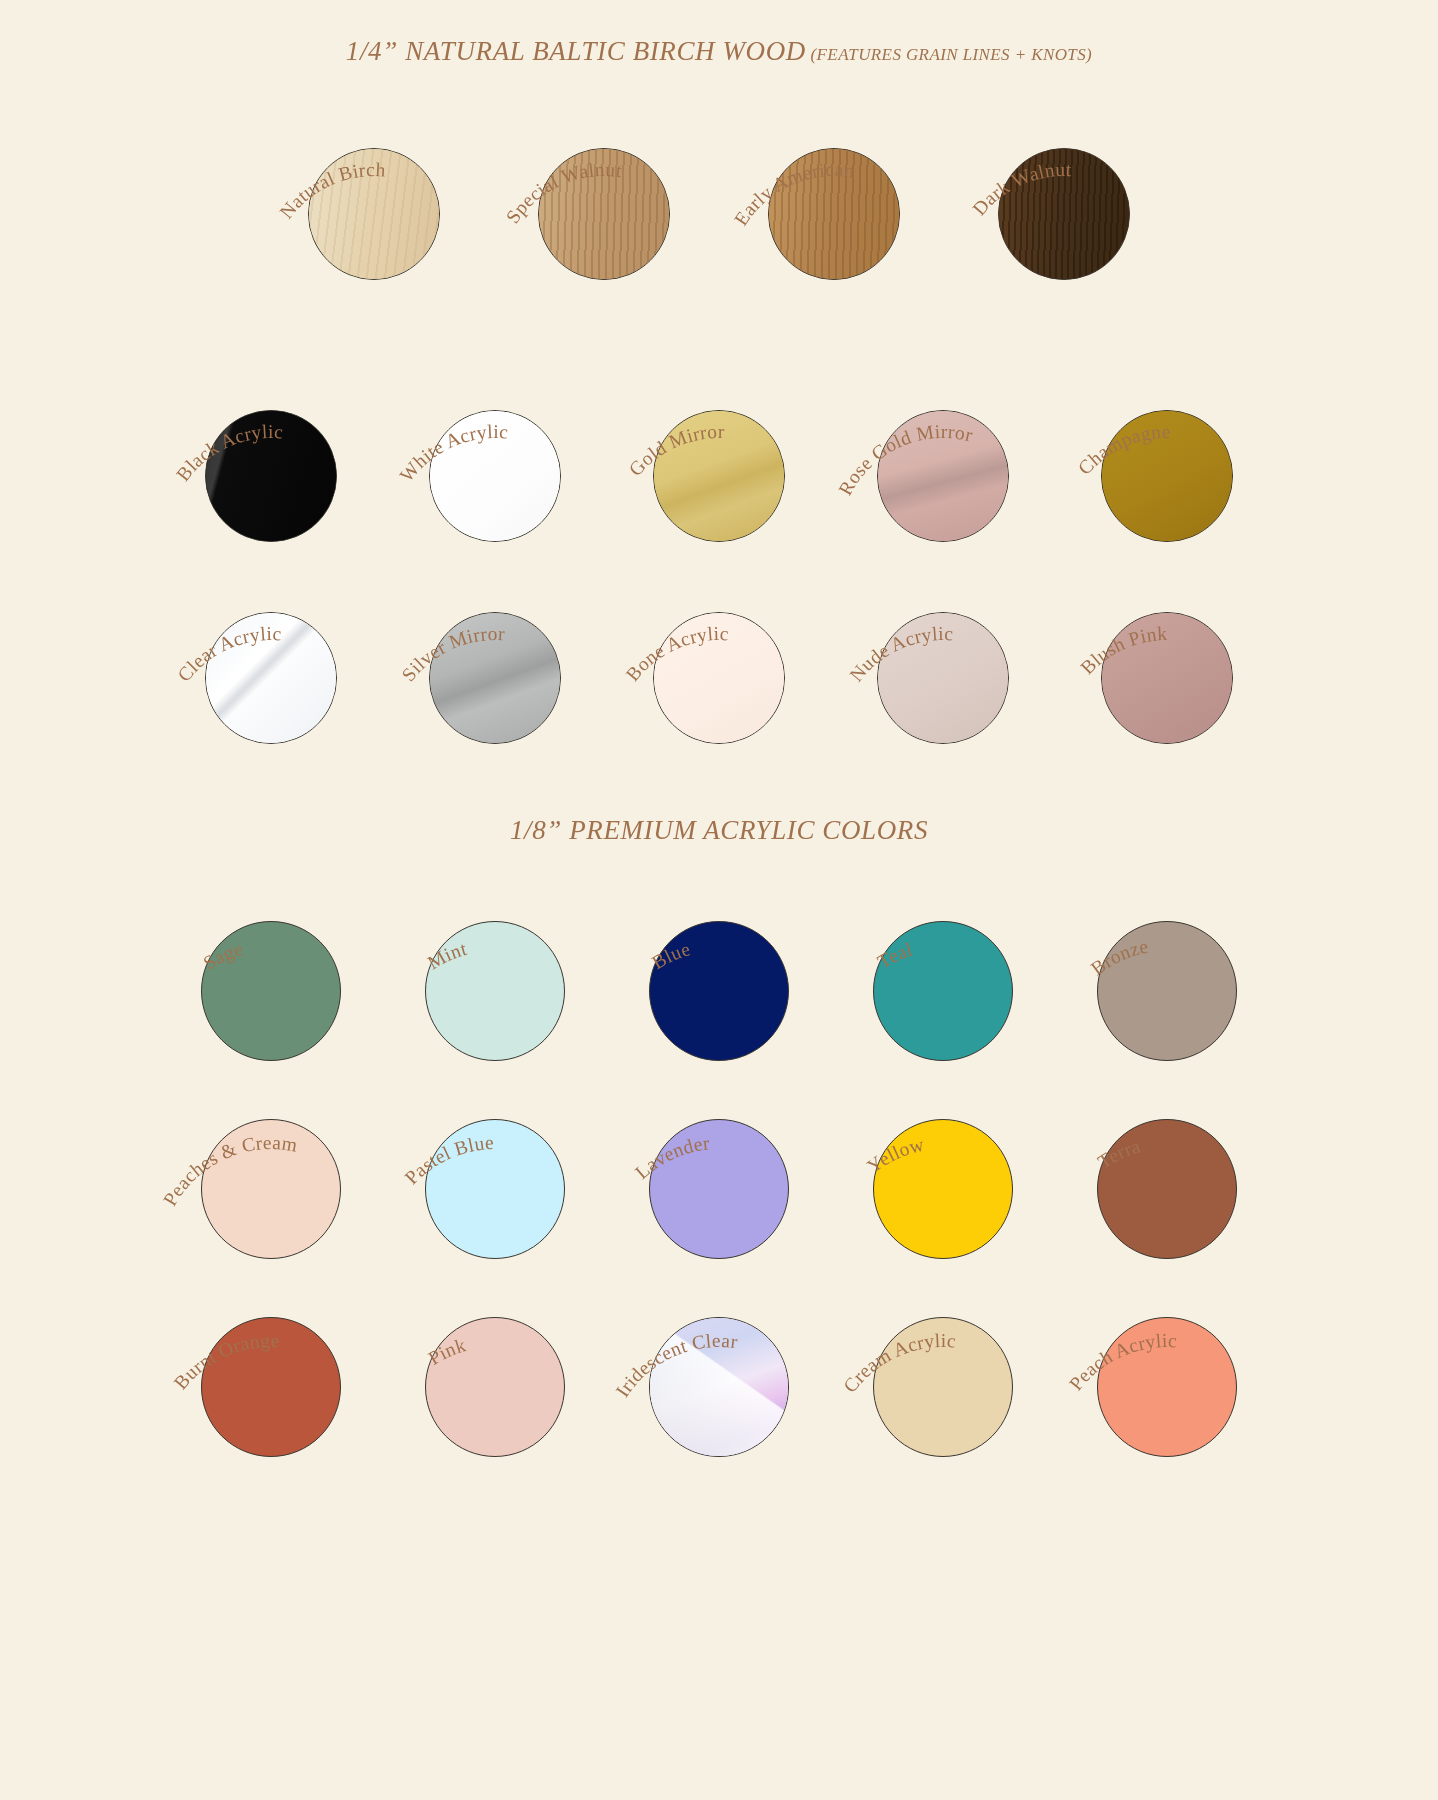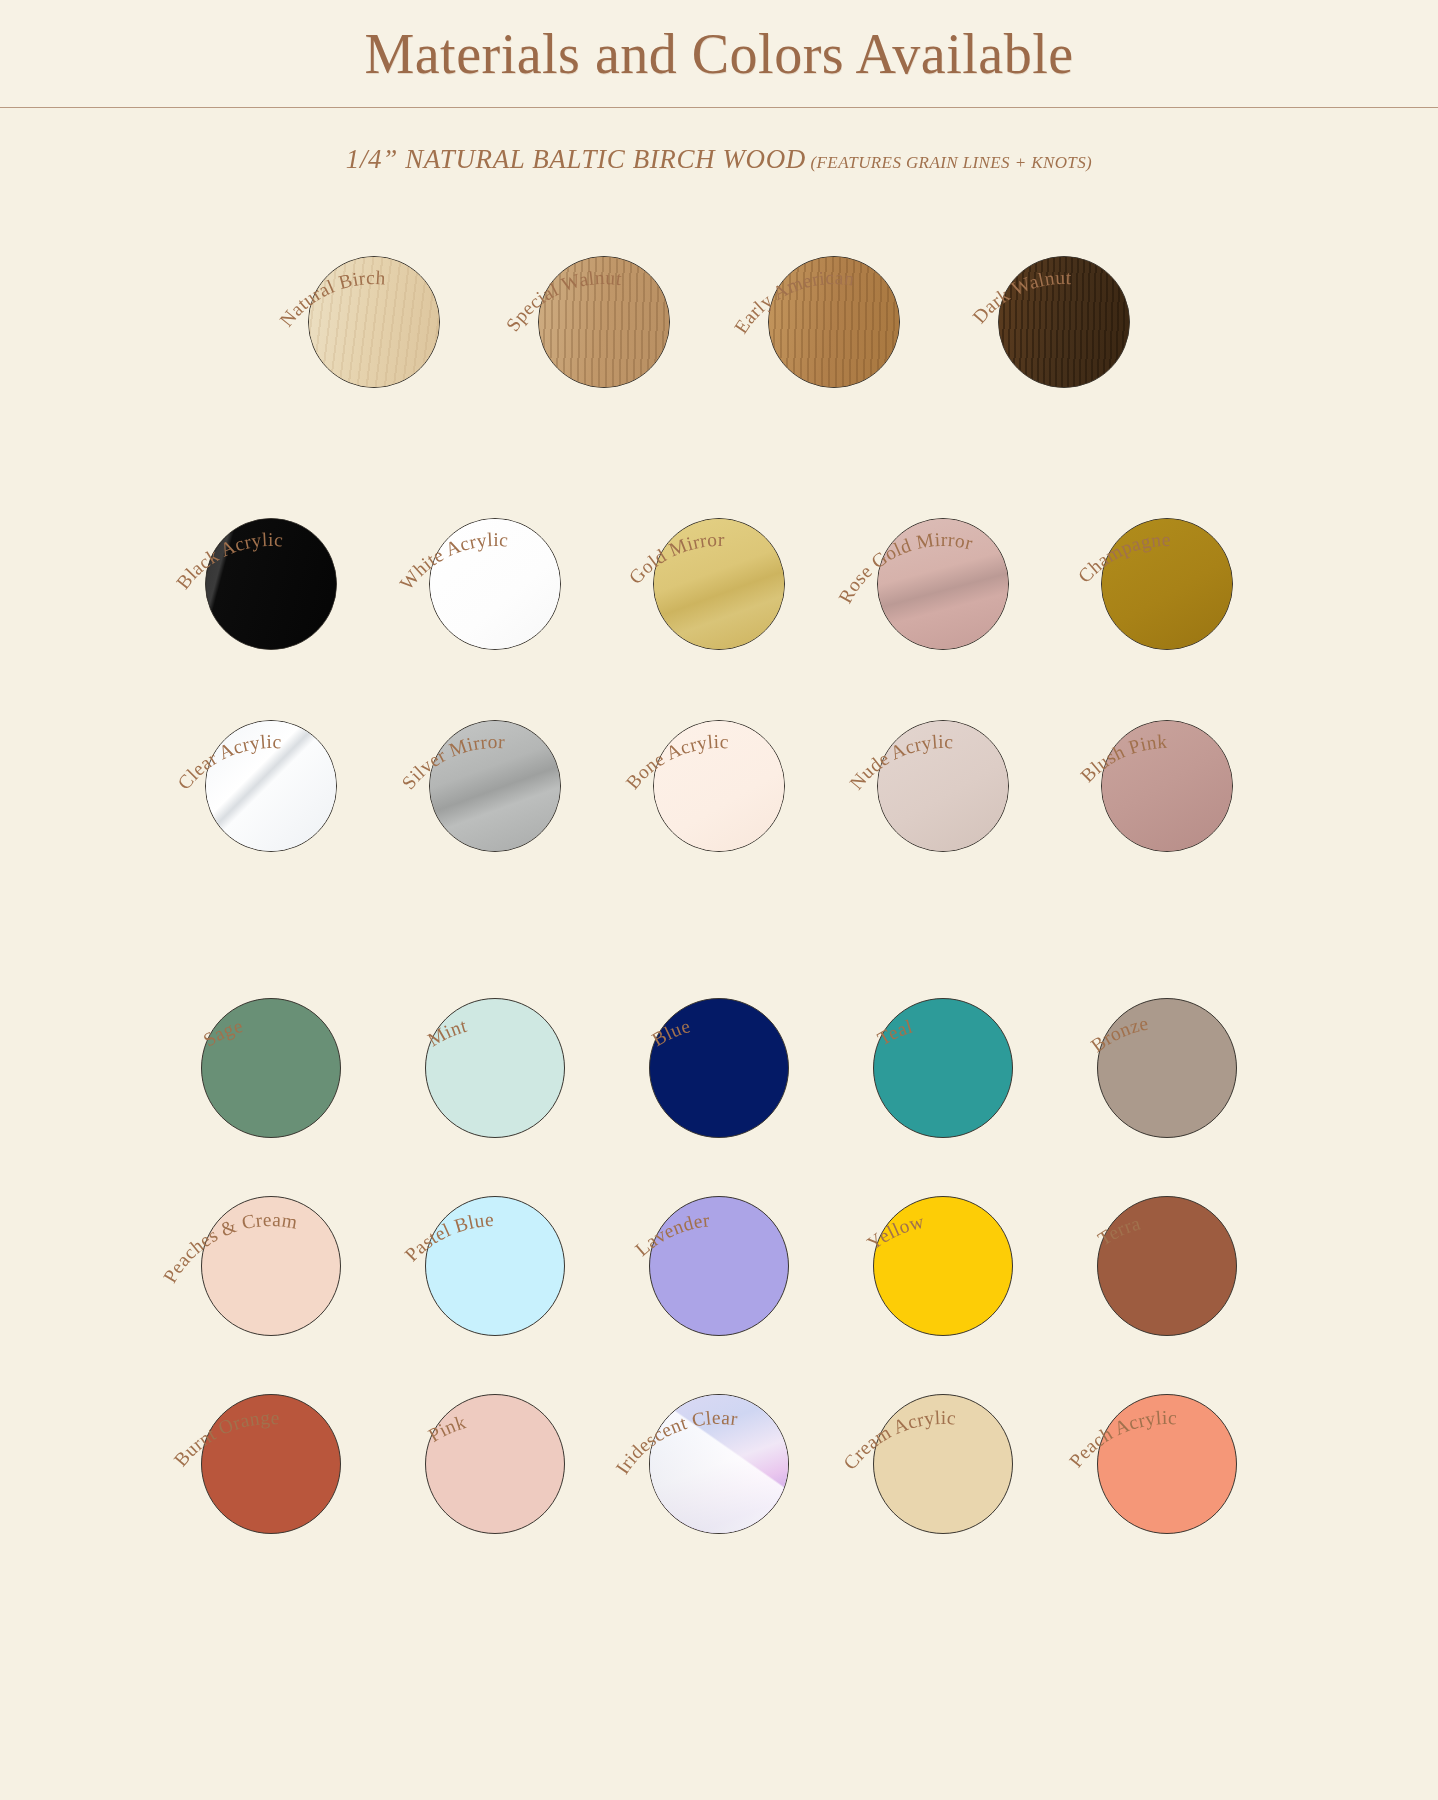--- a/index.html
+++ b/index.html
@@ -91,23 +91,20 @@
     font-family: "Liberation Serif", "DejaVu Serif", serif;
     font-size: 19.5px;
     letter-spacing: 0.3px;
   }
 </style>
 </head>
 <body>
 
 <div>
 
-  <div class="page-header">
-    <div class="page-title">Materials and Colors Available</div>
-  </div>
 
   <div id="sections-host">
       <div class="section" style="padding-top: 36px;">
         <div class="section-heading"><span>1/4” NATURAL BALTIC BIRCH WOOD</span><span class="sub"> (FEATURES GRAIN LINES + KNOTS)</span></div>
         <div class="swatch-row" style="margin-top: 28px; height: 190px;">
           <div class="swatch" style="width: 230px;">
             <div class="disc d-wood" style="background: rgb(227, 207, 169);">
               <div class="sheen" style="background: repeating-linear-gradient(97deg, rgba(190, 160, 118, 0.22) 0px, rgba(190, 160, 118, 0.22) 2px, rgba(0, 0, 0, 0) 2px, rgba(0, 0, 0, 0) 9px), linear-gradient(100deg, rgb(236, 224, 196) 0%, rgb(229, 210, 173) 48%, rgb(220, 196, 156) 100%);"></div>
             </div>
             <div class="arc-label" style="width: 300px; height: 300px; bottom: -4px;">
@@ -290,20 +287,21 @@
                 <defs>
                   <path id="arc13" d="M 46.21 302.53 A 104 104 0 0 1 216.29 215.87" fill="none"></path>
                 </defs>
                 <text><textPath xlink:href="#arc13" href="#arc13" startOffset="52%" text-anchor="middle">Blush Pink</textPath></text>
               </svg>
             </div>
           </div>
         </div>
       </div>
       <div class="section" style="padding-top: 66px;">
+        <div class="section-heading"><span>1/8” PREMIUM ACRYLIC COLORS</span></div>
         <div class="swatch-row" style="margin-top: 30px; height: 186px;">
           <div class="swatch" style="width: 224px;">
             <div class="disc d-prem" style="background: rgb(105, 144, 118);"></div>
             <div class="arc-label" style="width: 300px; height: 300px; bottom: -4px;">
               <svg width="300" height="300" viewBox="0 0 300 300">
                 <defs>
                   <path id="arc14" d="M 40.22 302.91 A 110 110 0 0 1 220.12 211.24" fill="none"></path>
                 </defs>
                 <text><textPath xlink:href="#arc14" href="#arc14" startOffset="52%" text-anchor="middle">Sage</textPath></text>
               </svg>

